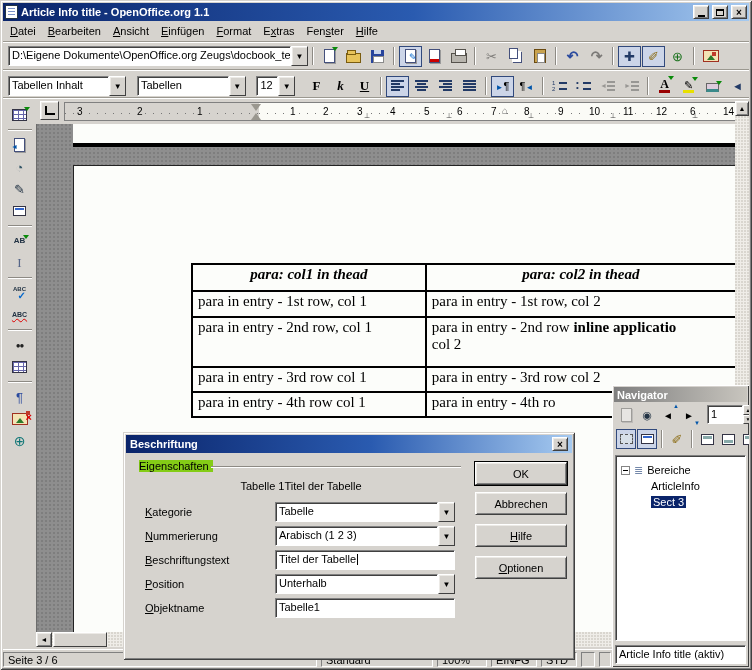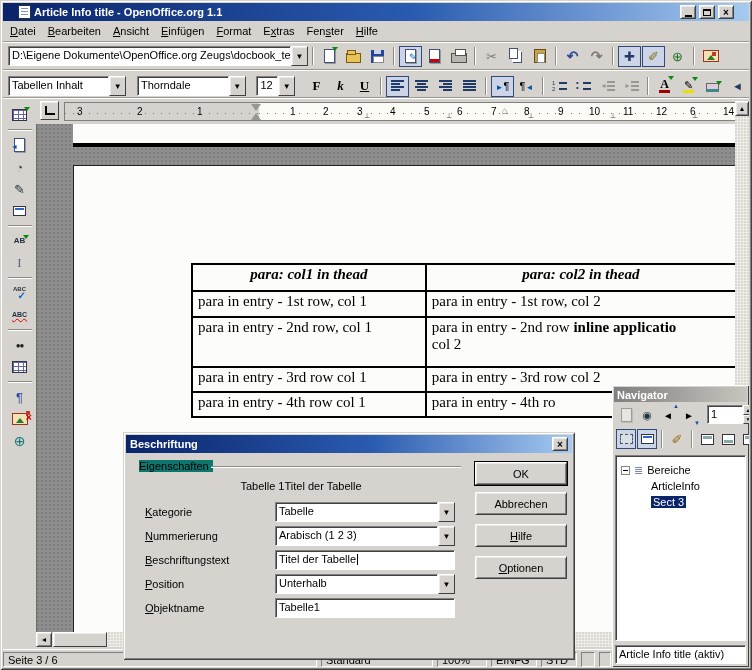--- a/index.html
+++ b/index.html
@@ -3,21 +3,21 @@
 <meta charset="utf-8">
 <style>
 *{box-sizing:border-box}
 html,body{margin:0;padding:0}
 body{font-family:"Liberation Sans",sans-serif;background:#777}
 u{text-decoration:underline}
 .win{position:relative;width:752px;height:670px;background:#d6d3ce;font-size:11px;color:#000;overflow:hidden;
   box-shadow:inset 1px 1px 0 #d6d3ce,inset -1px -1px 0 #404040,inset 2px 2px 0 #fff,inset -2px -2px 0 #808080}
 
 .titlebar{position:absolute;left:3px;top:3px;right:3px;height:18px;display:flex;align-items:center;gap:3px;
-  background:linear-gradient(90deg,#0a246a 0%,#2a5bb0 55%,#a6caf0 100%);color:#fff;font-weight:bold;padding:0 15px}
+  background:linear-gradient(90deg,#0a246a 0%,#2a5bb0 55%,#a6caf0 100%);color:#fff;font-weight:bold;padding:0 2px}
 .app-icon{width:13px;height:14px;background:#fff;border:1px solid #234;position:relative;flex:0 0 auto}
 .app-icon::after{content:"";position:absolute;left:2px;top:2px;right:2px;height:8px;
   background:repeating-linear-gradient(#7b93c8 0 1px,transparent 1px 3px)}
 .title-text{flex:1;white-space:nowrap;overflow:hidden;font-size:11px}
 .cap-btn{width:16px;height:14px;background:#d6d3ce;border:1px solid;border-color:#fff #404040 #404040 #fff;
   box-shadow:inset 1px 1px 0 #eceae6,inset -1px -1px 0 #808080;color:#000;display:flex;align-items:center;justify-content:center;
   font:bold 10px "Liberation Sans",sans-serif;flex:0 0 auto}
 .glyph-min{width:7px;height:2px;background:#000;margin-top:7px}
 .glyph-max{width:8px;height:7px;border:1px solid #000;border-top:2px solid #000}
 
@@ -124,21 +124,21 @@
 .hthumb{position:absolute;left:17px;top:0;width:54px;height:15px;background:#d6d3ce;border:1px solid;border-color:#fff #404040 #404040 #fff;box-shadow:inset 1px 1px 0 #eceae6}
 
 .statusbar{position:absolute;left:3px;right:3px;bottom:3px;height:18px;background:#d6d3ce;border-top:1px solid #fff}
 .sseg{position:absolute;top:2px;height:15px;border:1px solid;border-color:#808080 #fff #fff #808080;padding:1px 4px;white-space:nowrap;overflow:hidden}
 
 .dialog{position:absolute;left:123px;top:432px;width:452px;height:228px;background:#d6d3ce;z-index:30;
   box-shadow:inset 1px 1px 0 #d6d3ce,inset -1px -1px 0 #404040,inset 2px 2px 0 #fff,inset -2px -2px 0 #808080}
 .dlg-title{position:absolute;left:3px;top:3px;right:3px;height:18px;display:flex;align-items:center;
   background:linear-gradient(90deg,#0a246a 0%,#2a5bb0 55%,#a6caf0 100%);color:#fff;font-weight:bold;padding:0 4px}
 .dlg-title .cap-btn{margin-left:auto}
-.grp-label{position:absolute;left:16px;top:28px;background:#0f766e;padding-right:4px}
+.grp-label{position:absolute;left:16px;top:28px;background:#84cc16;padding-right:4px}
 .grp-line{position:absolute;left:88px;top:34px;width:250px;height:2px;border-top:1px solid #8d8a84;border-bottom:1px solid #fff}
 .dlg-preview{position:absolute;left:16px;top:48px;width:324px;text-align:center}
 .f-label{position:absolute;left:22px;width:120px}
 .f-ctl{position:absolute;left:152px;width:180px;height:20px}
 .caret{display:inline-block;width:1px;height:11px;background:#000;vertical-align:-2px;margin-left:1px}
 .dlg-btn{position:absolute;left:352px;width:92px;height:23px;background:#d6d3ce;border:1px solid;border-color:#fff #404040 #404040 #fff;
   box-shadow:inset 1px 1px 0 #eceae6,inset -1px -1px 0 #808080;display:flex;align-items:center;justify-content:center}
 .dlg-btn.default{outline:1px solid #000}
 
 .navigator{position:absolute;left:612px;top:385px;width:137px;height:282px;background:#d6d3ce;z-index:20;overflow:hidden;
@@ -265,21 +265,21 @@
   <div class="bar" style="top:72px;height:28px">
     <span style="width:4px"></span>
     <span class="combo" style="width:122px">
       <span class="sunken-txt">Tabellen Inhalt</span>
       <span class="drop">
           <span>▼</span>
         </span>
     </span>
     <span style="width:9px"></span>
     <span class="combo" style="width:112px">
-      <span class="sunken-txt">Thorndale</span>
+      <span class="sunken-txt">Tabellen</span>
       <span class="drop">
           <span>▼</span>
         </span>
     </span>
     <span style="width:9px"></span>
     <span class="combo" style="width:40px">
       <span class="sunken-txt">12</span>
       <span class="drop">
           <span>▼</span>
         </span>

